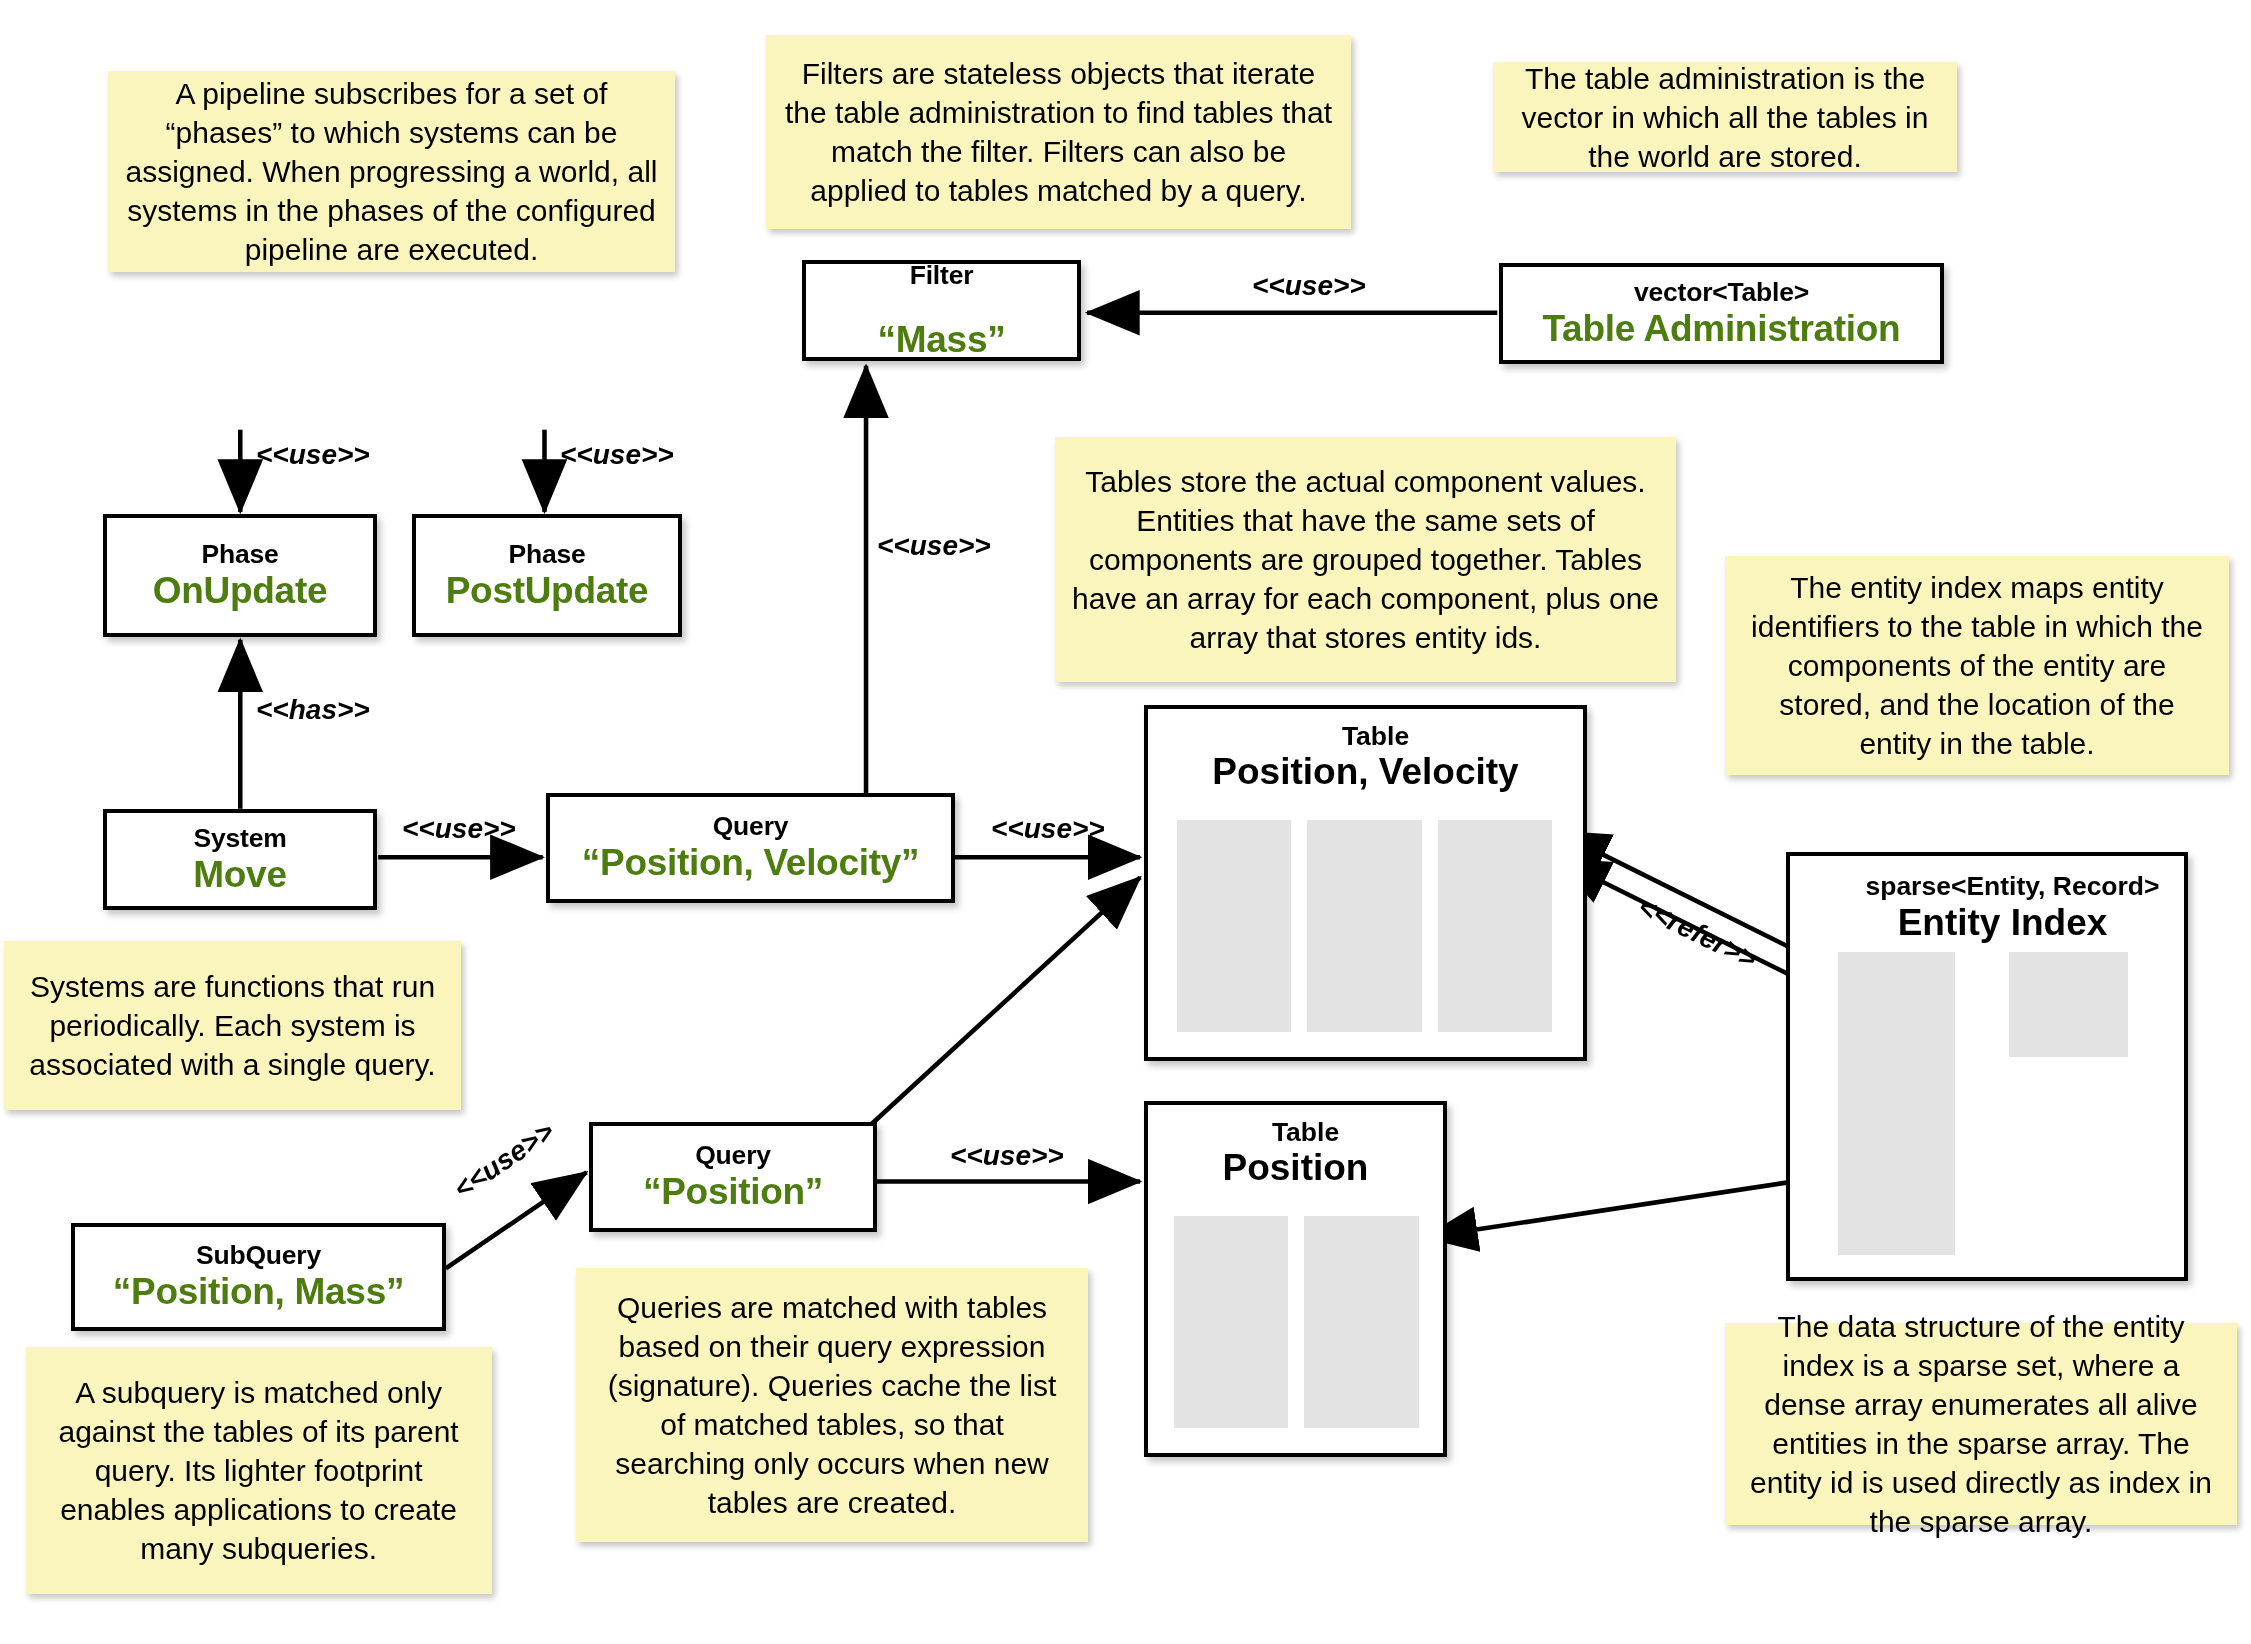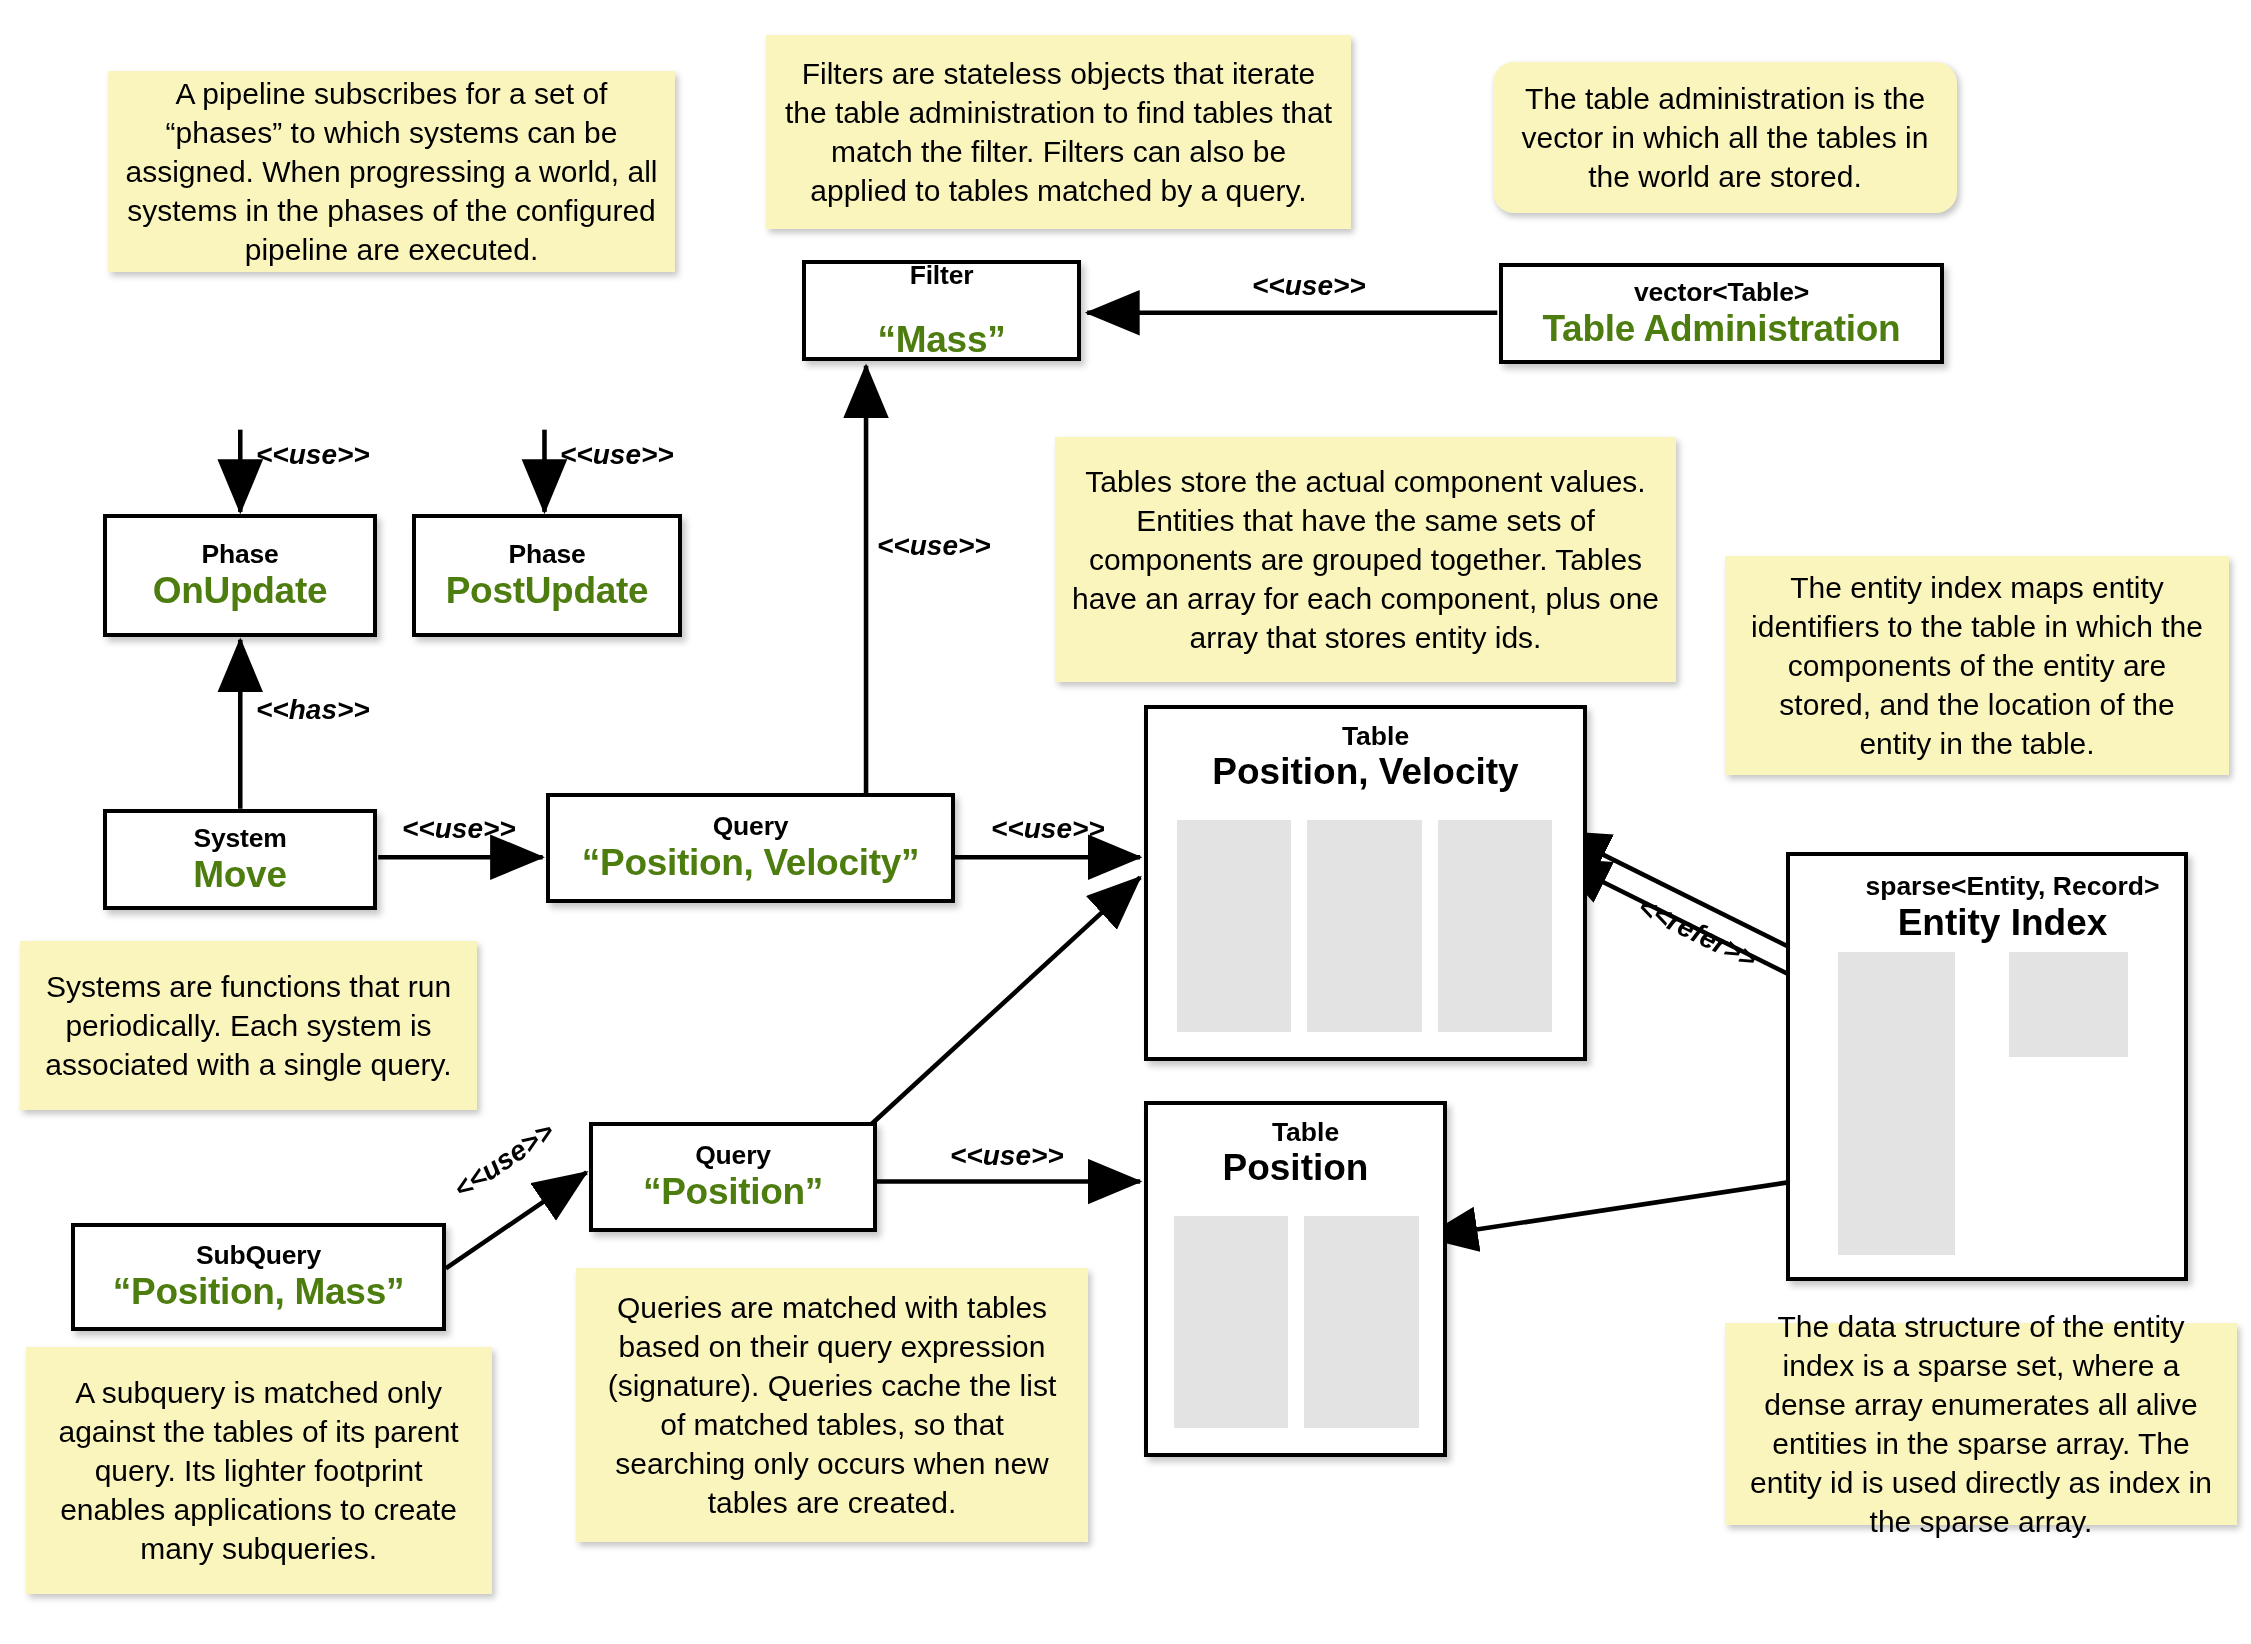--- a/index.html
+++ b/index.html
@@ -187,33 +187,33 @@
   </svg>
 
   <div class="note" style="left:108px; top:71px; width:567px; height:201px;">
     <span>A pipeline subscribes for a set of “phases” to which systems can be assigned. When progressing a world, all systems in the phases of the configured pipeline are executed.</span>
   </div>
 
   <div class="note" style="left:766px; top:35px; width:585px; height:194px;">
     <span>Filters are stateless objects that iterate the table administration to find tables that match the filter. Filters can also be applied to tables matched by a query.</span>
   </div>
 
-  <div class="note" style="left:1493px; top:62px; width:464px; height:151px;border-radius:21px;">
+  <div class="note" style="left:1493px; top:62px; width:464px; height:110px;">
     <span>The table administration is the vector in which all the tables in the world are stored.</span>
   </div>
 
   <div class="note" style="left:1055px; top:437px; width:621px; height:245px;">
     <span>Tables store the actual component values. Entities that have the same sets of components are grouped together. Tables have an array for each component, plus one array that stores entity ids.</span>
   </div>
 
   <div class="note" style="left:1725px; top:556px; width:504px; height:219px;">
     <span>The entity index maps entity identifiers to the table in which the components of the entity are stored, and the location of the entity in the table.</span>
   </div>
 
-  <div class="note" style="left:20px; top:941px; width:457px; height:169px;">
+  <div class="note" style="left:4px; top:941px; width:457px; height:169px;">
     <span>Systems are functions that run periodically. Each system is associated with a single query.</span>
   </div>
 
   <div class="note" style="left:576px; top:1268px; width:512px; height:274px;">
     <span>Queries are matched with tables based on their query expression (signature). Queries cache the list of matched tables, so that searching only occurs when new tables are created.</span>
   </div>
 
   <div class="note" style="left:25.6px; top:1347px; width:466px; height:247px;">
     <span>A subquery is matched only against the tables of its parent query. Its lighter footprint enables applications to create many subqueries.</span>
   </div>

